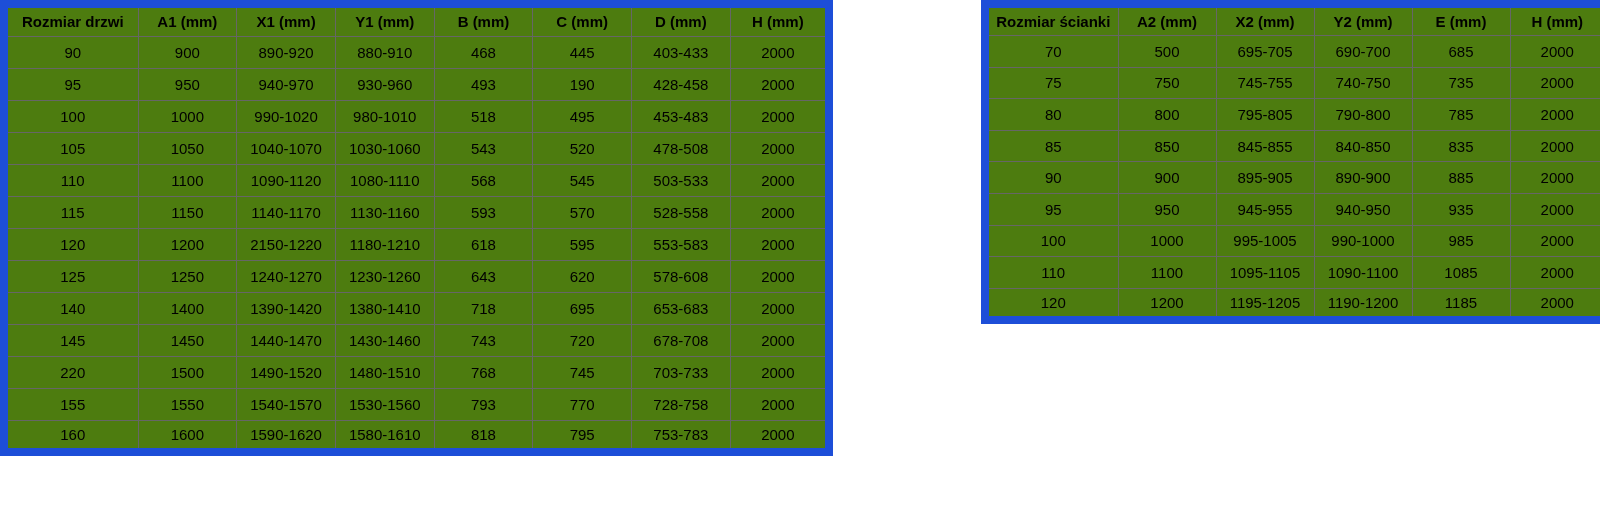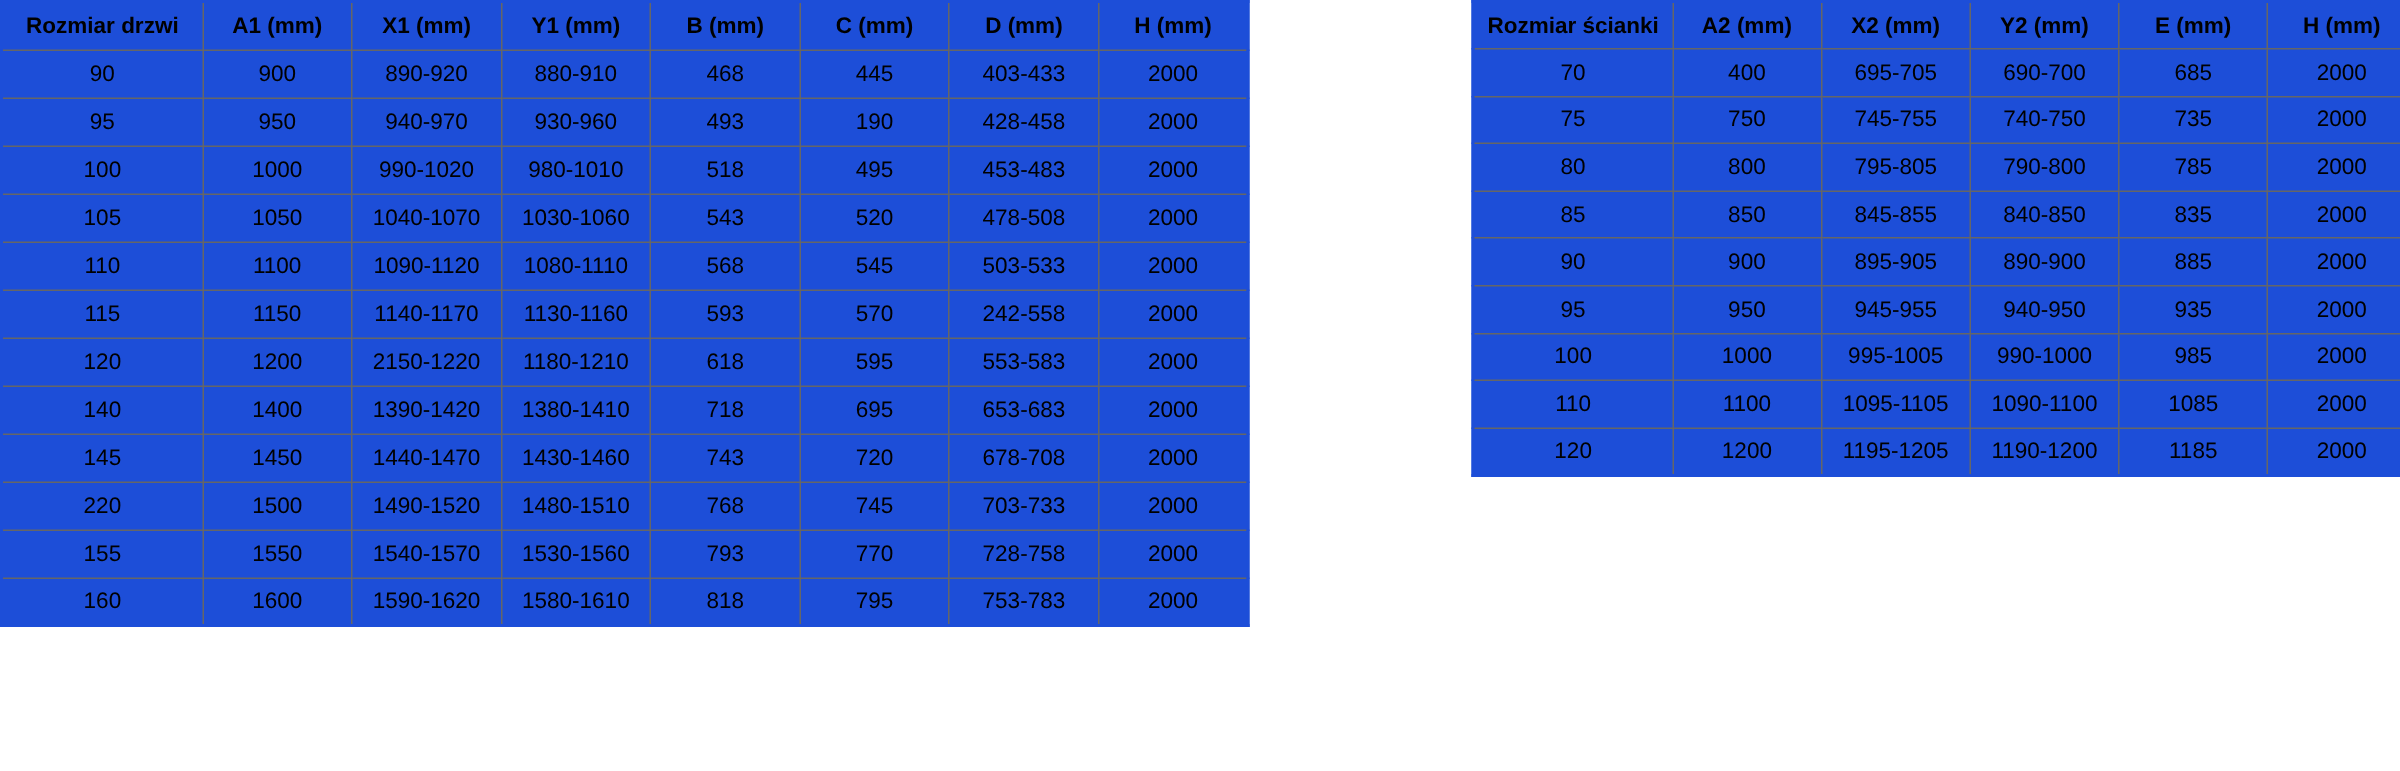--- a/index.html
+++ b/index.html
@@ -13,22 +13,22 @@
     width: 1600px;
     height: 514px;
     background: #ffffff;
     overflow: hidden;
   }
   table.spec-table {
     position: absolute;
     top: 0;
     border-collapse: collapse;
     table-layout: fixed;
-    background: #1d4ed8;
-    border: 2px solid #1d4ed8;
+    background: #4d7c0f;
+    border: 8px solid #1d4ed8;
     font-size: 15px;
   }
   table.spec-table th,
   table.spec-table td {
     border: 1px solid #666666;
     text-align: center;
     vertical-align: middle;
     padding: 0 4px;
     overflow: hidden;
     white-space: nowrap;
@@ -127,31 +127,41 @@
           <td>503-533</td>
           <td>2000</td>
         </tr>
         <tr>
           <td>115</td>
           <td>1150</td>
           <td>1140-1170</td>
           <td>1130-1160</td>
           <td>593</td>
           <td>570</td>
-          <td>242-558</td>
+          <td>528-558</td>
           <td>2000</td>
         </tr>
         <tr>
           <td>120</td>
           <td>1200</td>
           <td>2150-1220</td>
           <td>1180-1210</td>
           <td>618</td>
           <td>595</td>
           <td>553-583</td>
+          <td>2000</td>
+        </tr>
+        <tr>
+          <td>125</td>
+          <td>1250</td>
+          <td>1240-1270</td>
+          <td>1230-1260</td>
+          <td>643</td>
+          <td>620</td>
+          <td>578-608</td>
           <td>2000</td>
         </tr>
         <tr>
           <td>140</td>
           <td>1400</td>
           <td>1390-1420</td>
           <td>1380-1410</td>
           <td>718</td>
           <td>695</td>
           <td>653-683</td>
@@ -215,21 +225,21 @@
           <th>A2 (mm)</th>
           <th>X2 (mm)</th>
           <th>Y2 (mm)</th>
           <th>E (mm)</th>
           <th>H (mm)</th>
         </tr>
     </thead>
     <tbody>
         <tr>
           <td>70</td>
-          <td>400</td>
+          <td>500</td>
           <td>695-705</td>
           <td>690-700</td>
           <td>685</td>
           <td>2000</td>
         </tr>
         <tr>
           <td>75</td>
           <td>750</td>
           <td>745-755</td>
           <td>740-750</td>

